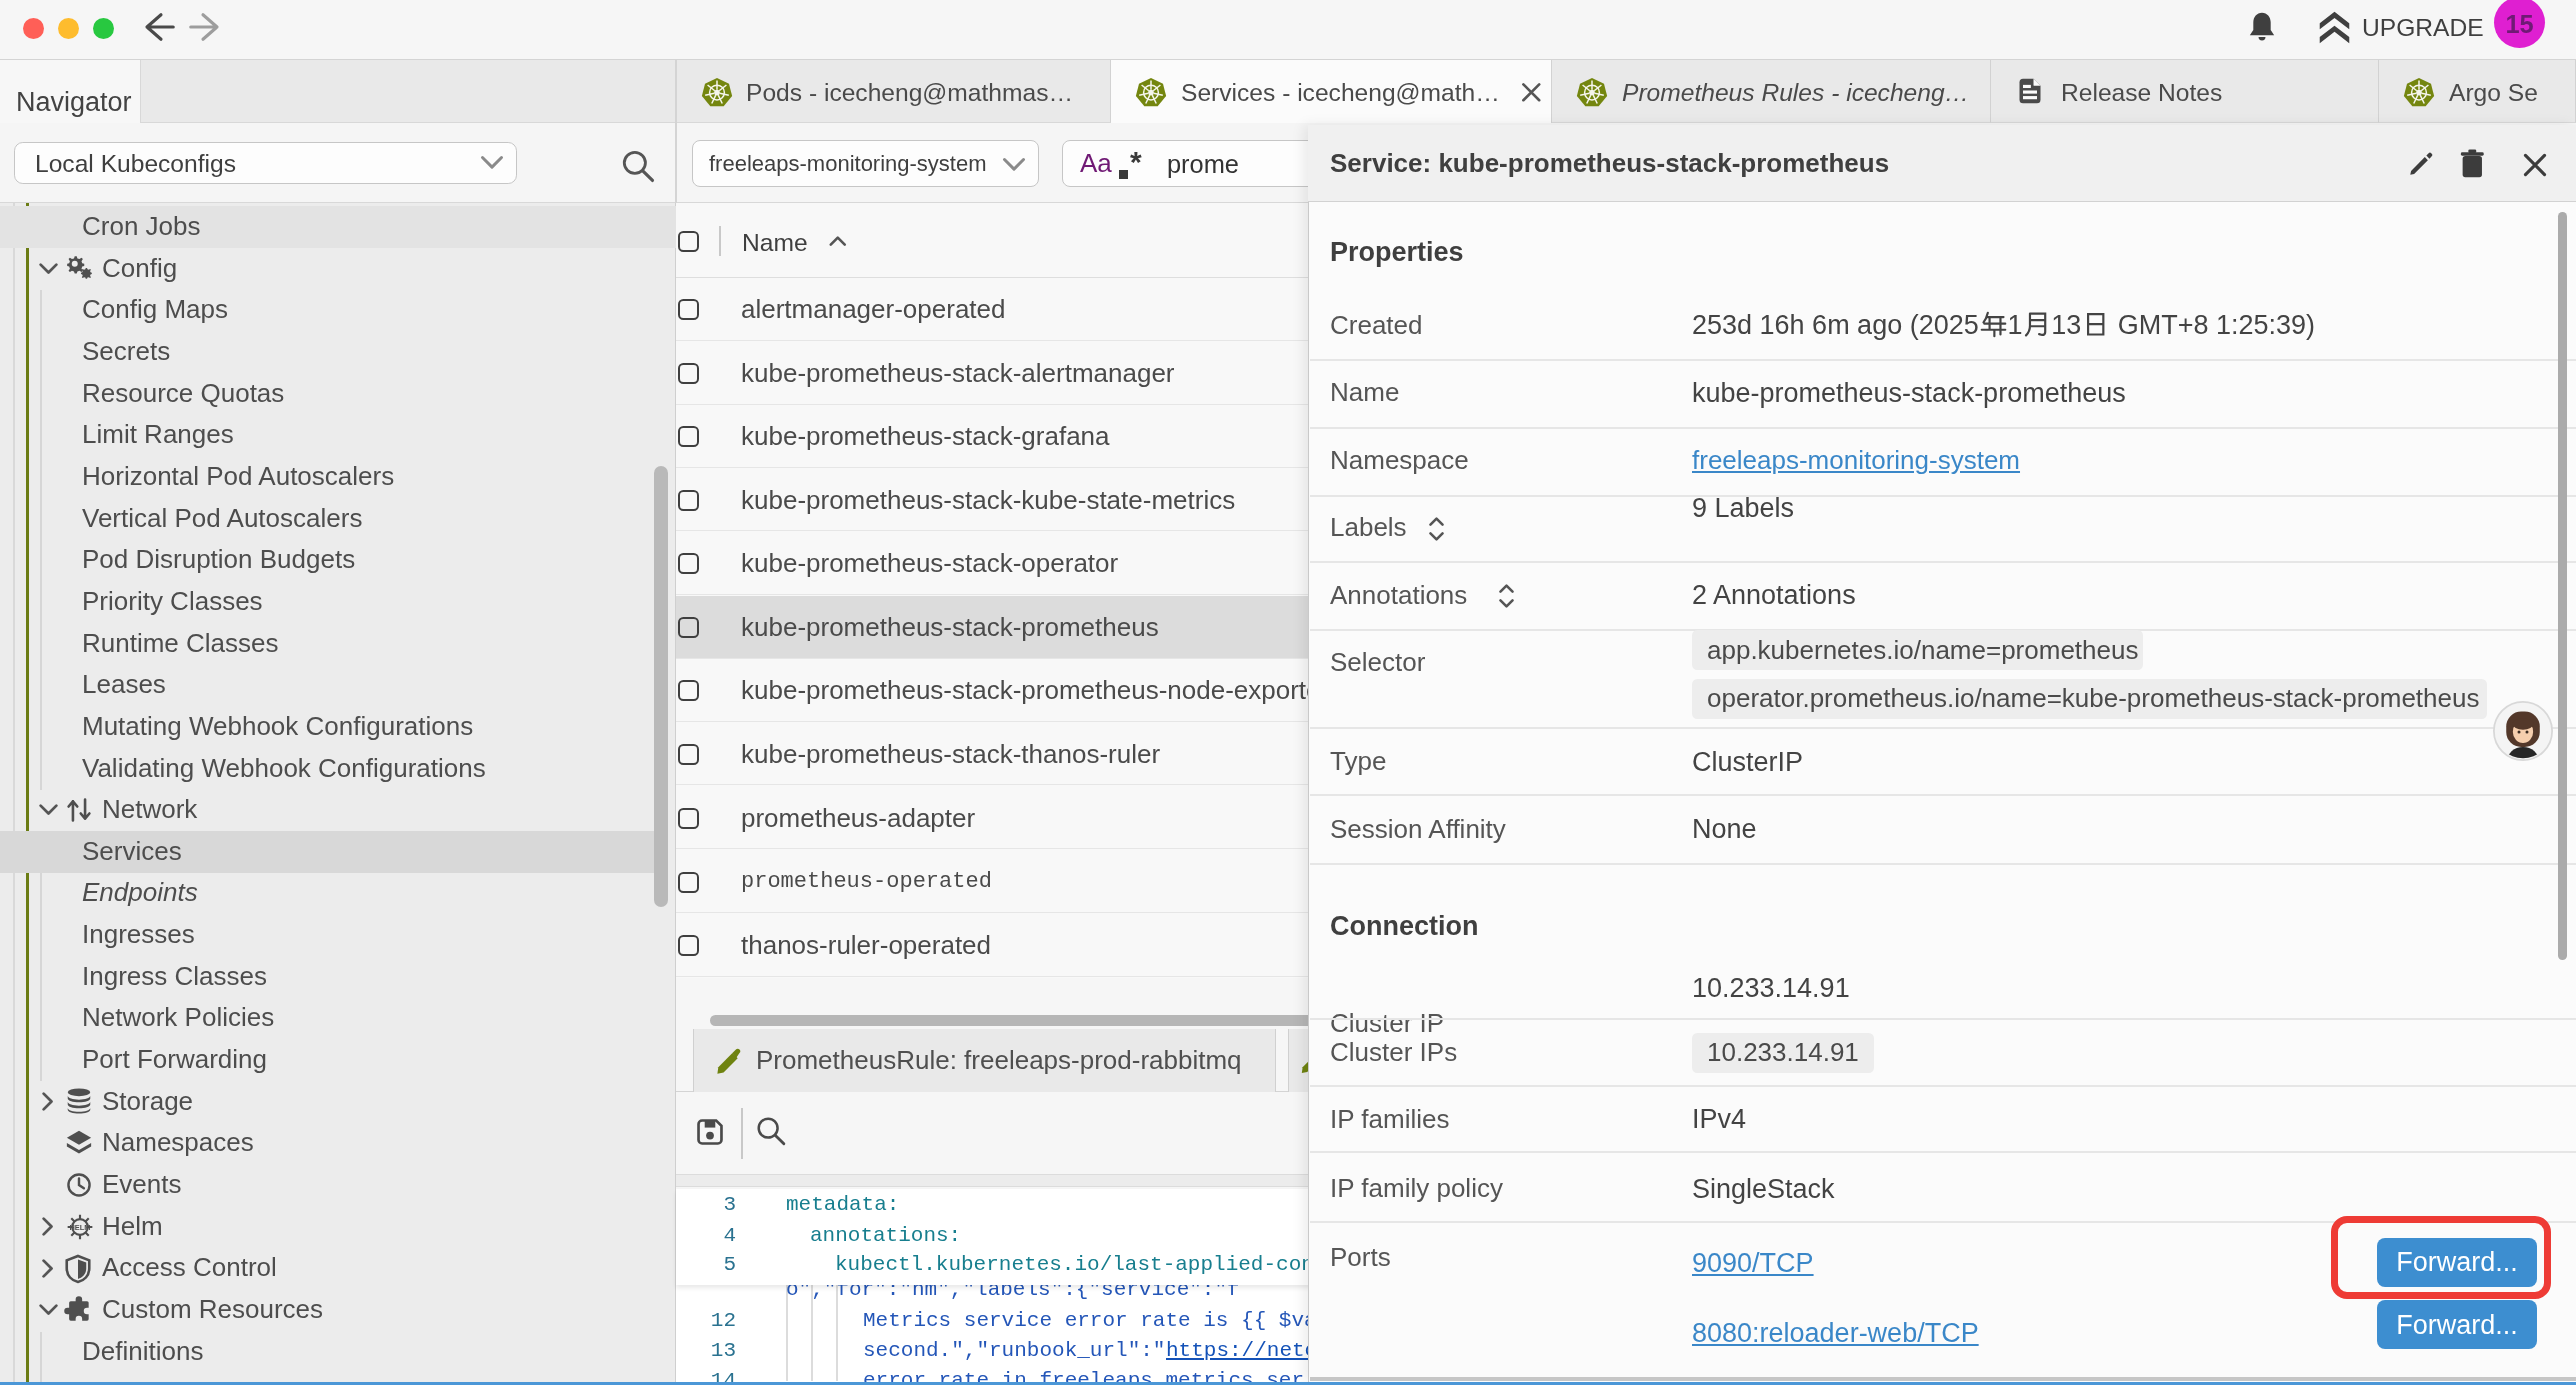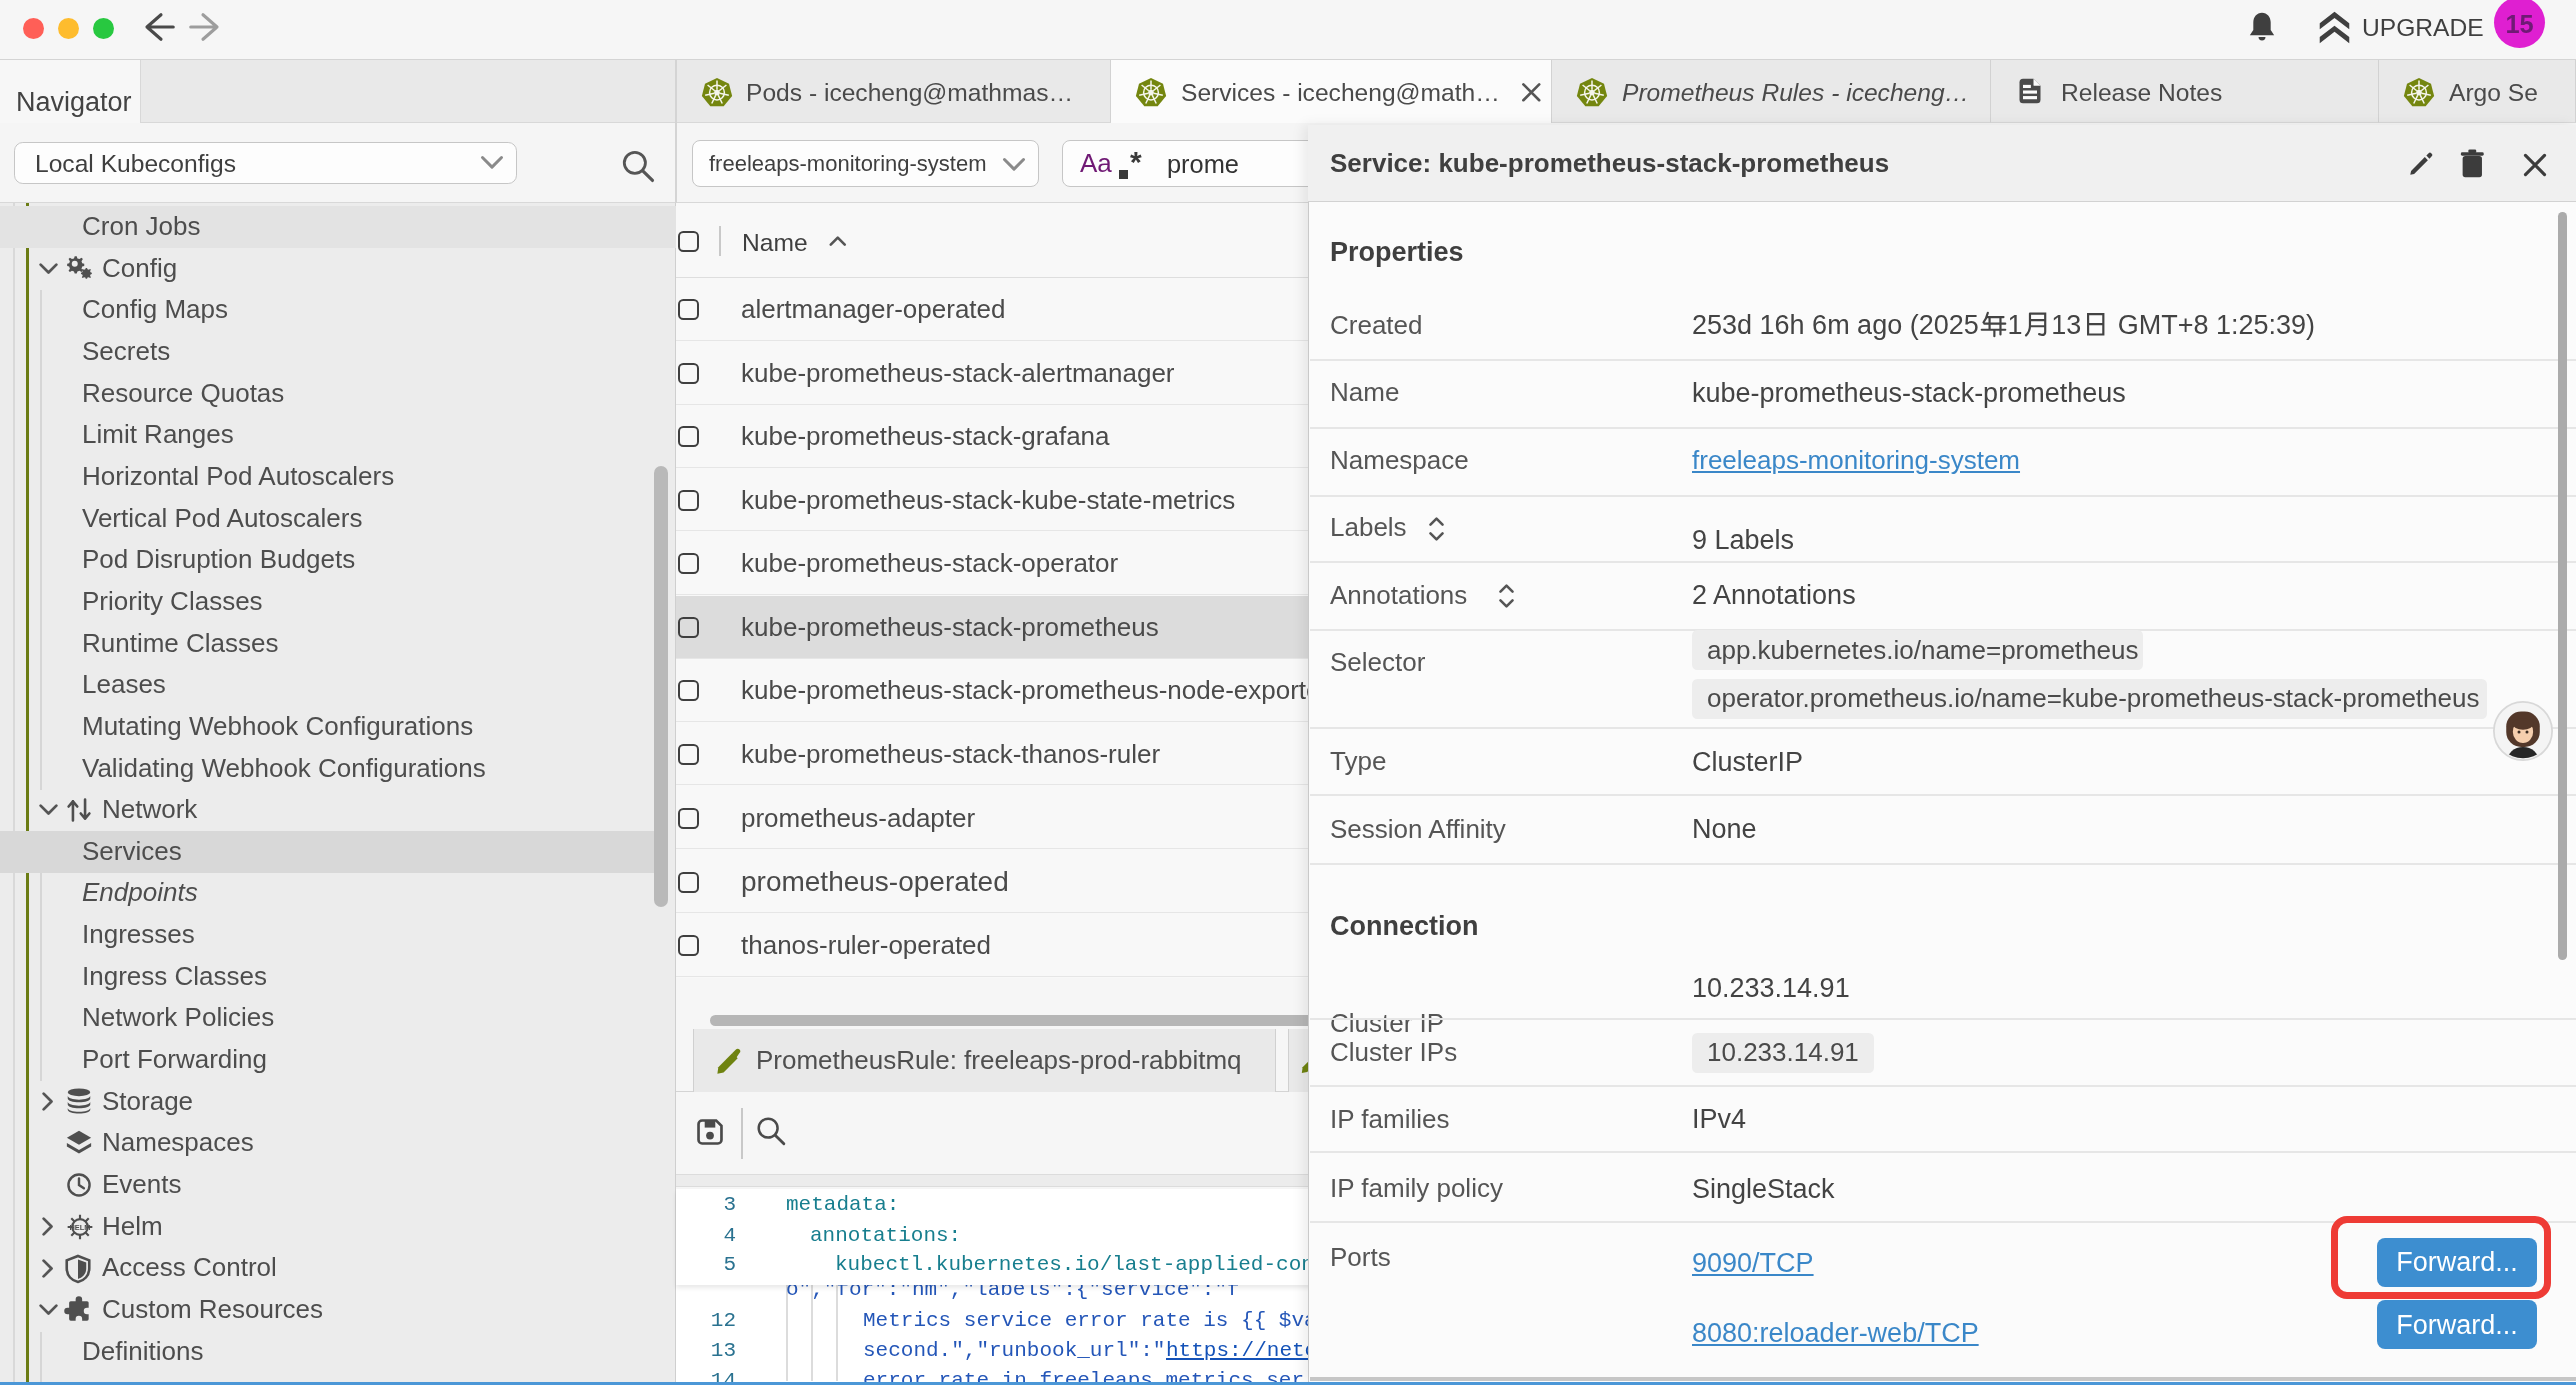--- a/index.html
+++ b/index.html
@@ -239,21 +239,21 @@
 <div class="abs" style="left:678px;top:680px;width:21px;height:21px;background:transparent;border:2.6px solid #3f3f3f;border-radius:5.3px;"></div>
 <div class="txt" style="left:741px;top:671px;height:39px;line-height:39px;font-size:26px;color:#4a4a4a;font-weight:400;">kube-prometheus-stack-prometheus-node-exporter</div>
 <div class="abs" style="left:676px;top:722px;width:1900px;height:63px;background:#f8f8f8;border-bottom:1.8px solid #e6e6e6;"></div>
 <div class="abs" style="left:678px;top:744px;width:21px;height:21px;background:transparent;border:2.6px solid #3f3f3f;border-radius:5.3px;"></div>
 <div class="txt" style="left:741px;top:735px;height:39px;line-height:39px;font-size:26px;color:#4a4a4a;font-weight:400;">kube-prometheus-stack-thanos-ruler</div>
 <div class="abs" style="left:676px;top:786px;width:1900px;height:63px;background:#f8f8f8;border-bottom:1.8px solid #e6e6e6;"></div>
 <div class="abs" style="left:678px;top:808px;width:21px;height:21px;background:transparent;border:2.6px solid #3f3f3f;border-radius:5.3px;"></div>
 <div class="txt" style="left:741px;top:799px;height:39px;line-height:39px;font-size:26px;color:#4a4a4a;font-weight:400;">prometheus-adapter</div>
 <div class="abs" style="left:676px;top:850px;width:1900px;height:63px;background:#f8f8f8;border-bottom:1.8px solid #e6e6e6;"></div>
 <div class="abs" style="left:678px;top:872px;width:21px;height:21px;background:transparent;border:2.6px solid #3f3f3f;border-radius:5.3px;"></div>
-<div class="txt" style="left:741px;top:862px;height:39px;line-height:39px;font-size:28px;color:#4a4a4a;font-weight:400;">prometheus-operated</div>
+<div class="txt" style="left:741px;top:862px;height:39px;line-height:39px;font-size:22px;color:#4a4a4a;font-weight:400;font-family:Liberation Mono, monospace;">prometheus-operated</div>
 <div class="abs" style="left:676px;top:914px;width:1900px;height:63px;background:#f8f8f8;border-bottom:1.8px solid #e6e6e6;"></div>
 <div class="abs" style="left:678px;top:935px;width:21px;height:21px;background:transparent;border:2.6px solid #3f3f3f;border-radius:5.3px;"></div>
 <div class="txt" style="left:741px;top:926px;height:39px;line-height:39px;font-size:26px;color:#4a4a4a;font-weight:400;">thanos-ruler-operated</div>
 <div class="abs" style="left:676px;top:978px;width:1900px;height:52px;background:#f6f6f6;"></div>
 <div class="abs" style="left:710px;top:1015px;width:1866px;height:10.5px;background:#b6b6b6;border-radius:5.3px;"></div>
 <div class="abs" style="left:676px;top:1029px;width:1900px;height:352px;background:#f6f6f6;border-top:1.8px solid #d4d4d4;"></div>
 <div class="abs" style="left:676px;top:1029px;width:1900px;height:63px;background:#f6f6f6;border-bottom:1.8px solid #d4d4d4;"></div>
 <div class="abs" style="left:693px;top:1029px;width:583px;height:63px;background:#e9e9e9;border-left:1.8px solid #d0d0d0;border-right:1.8px solid #d0d0d0;"></div>
 <svg style="left:713px;top:1046px" width="30" height="30" viewBox="0 0 34 34">
       <path d="M6 24 L22 8 L28 14 L12 30 L5 31.5 Z" fill="#6f8310"></path>
@@ -323,21 +323,21 @@
 <div class="txt" style="left:1692px;top:373px;height:40px;line-height:40px;font-size:27px;color:#434343;font-weight:400;">kube-prometheus-stack-prometheus</div>
 <div class="abs" style="left:1310px;top:427px;width:1266px;height:1.8px;background:#e6e6e6;"></div>
 <div class="txt" style="left:1330px;top:441px;height:39px;line-height:39px;font-size:26px;color:#555555;font-weight:400;">Namespace</div>
 <div class="txt" style="left:1692px;top:441px;height:39px;line-height:39px;font-size:26px;color:#3a87c8;font-weight:400;text-decoration:underline;">freeleaps-monitoring-system</div>
 <div class="abs" style="left:1310px;top:495px;width:1266px;height:1.8px;background:#e6e6e6;"></div>
 <div class="txt" style="left:1330px;top:508px;height:39px;line-height:39px;font-size:26px;color:#555555;font-weight:400;">Labels</div>
 <svg style="left:1427px;top:515px" width="19" height="28" viewBox="0 0 22 32">
       <path d="M4 11 L11 4 L18 11" stroke="#555" stroke-width="3" fill="none" stroke-linecap="round" stroke-linejoin="round"></path>
       <path d="M4 21 L11 28 L18 21" stroke="#555" stroke-width="3" fill="none" stroke-linecap="round" stroke-linejoin="round"></path>
     </svg>
-<div class="txt" style="left:1692px;top:520px;height:40px;line-height:40px;font-size:27px;color:#434343;font-weight:400;">9 Labels</div>
+<div class="txt" style="left:1692px;top:488px;height:40px;line-height:40px;font-size:27px;color:#434343;font-weight:400;">9 Labels</div>
 <div class="abs" style="left:1310px;top:561px;width:1266px;height:1.8px;background:#e6e6e6;"></div>
 <div class="txt" style="left:1330px;top:576px;height:39px;line-height:39px;font-size:26px;color:#555555;font-weight:400;">Annotations</div>
 <svg style="left:1497px;top:582px" width="19" height="28" viewBox="0 0 22 32">
       <path d="M4 11 L11 4 L18 11" stroke="#555" stroke-width="3" fill="none" stroke-linecap="round" stroke-linejoin="round"></path>
       <path d="M4 21 L11 28 L18 21" stroke="#555" stroke-width="3" fill="none" stroke-linecap="round" stroke-linejoin="round"></path>
     </svg>
 <div class="txt" style="left:1692px;top:575px;height:40px;line-height:40px;font-size:27px;color:#434343;font-weight:400;">2 Annotations</div>
 <div class="abs" style="left:1310px;top:629px;width:1266px;height:1.8px;background:#e6e6e6;"></div>
 <div class="txt" style="left:1330px;top:643px;height:39px;line-height:39px;font-size:26px;color:#555555;font-weight:400;">Selector</div>
 <div class="abs" style="left:1692px;top:630px;width:451px;height:40px;background:#ededed;border-radius:5.3px;"></div>

